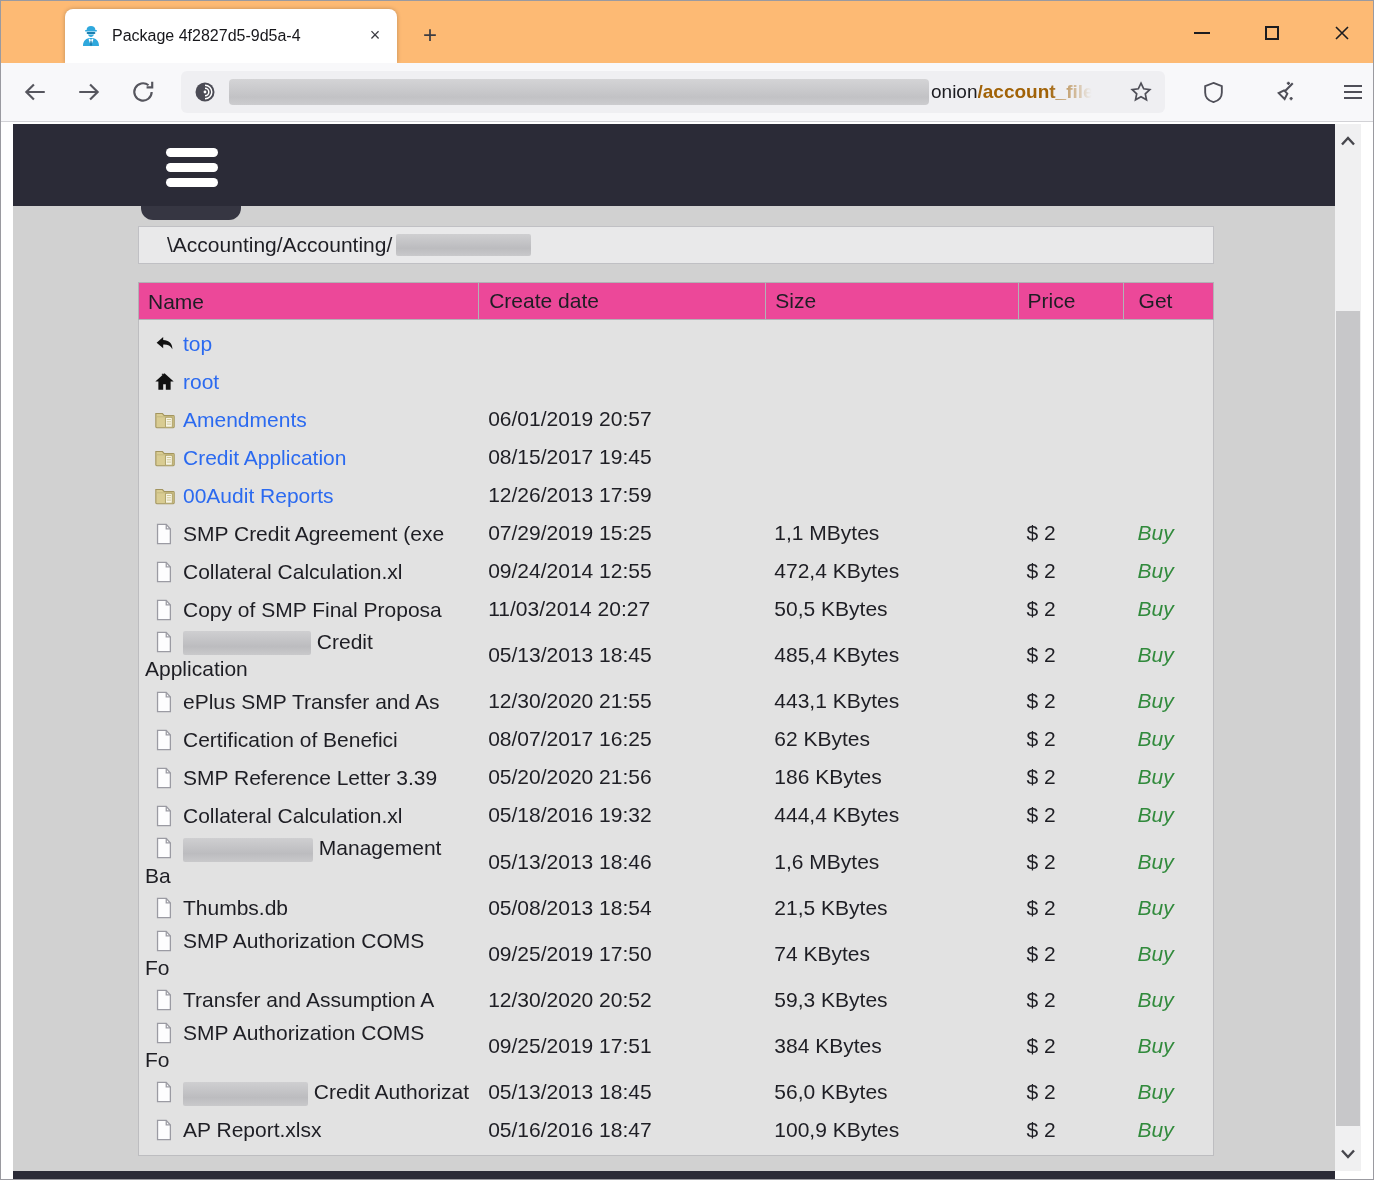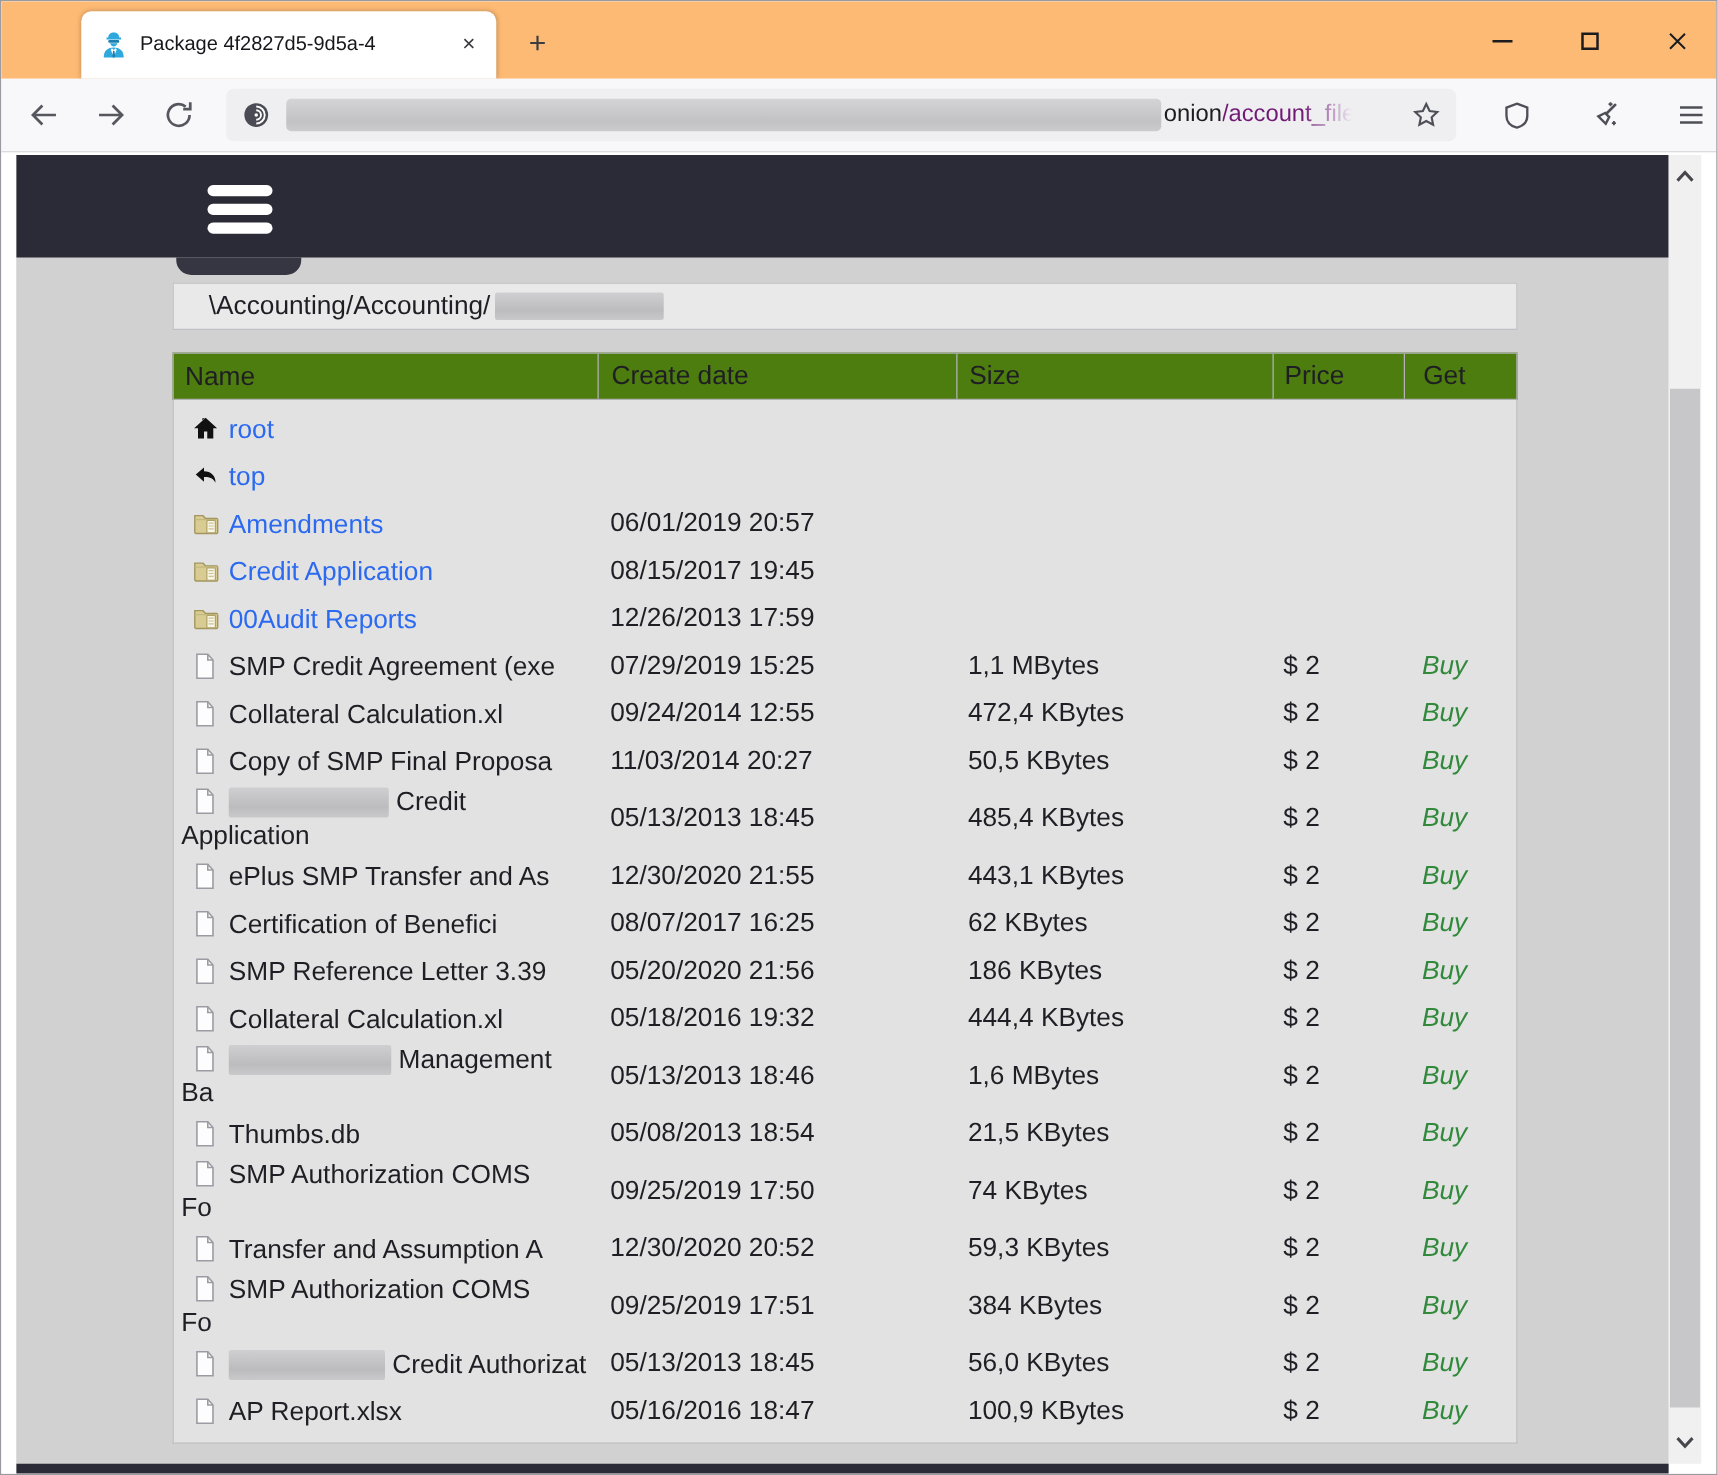--- a/index.html
+++ b/index.html
@@ -22,41 +22,41 @@
   
   .toolbar { position:absolute; left:0; top:62px; right:0; height:59px; background:#f8f8fa; border-bottom:1px solid #d2d2d6; display:flex; align-items:center; }
   .nav-btn { width:40px; height:40px; display:flex; align-items:center; justify-content:center; flex:0 0 40px; }
   .nav-btn:nth-child(1){ margin-left:14px; }
   .nav-btn + .nav-btn { margin-left:14px; }
   .urlbar { margin-left:18px; width:1011px; height:42px; background:#efeff2; border-radius:6px; display:flex; align-items:center; padding:0 12px; }
   .url-blur { height:26px; width:700px; margin-left:12px; border-radius:4px;
     background:linear-gradient(180deg,#d4d4d6,#c2c2c5 70%,#cccccf); filter:blur(.6px); }
   .url-tail { font-size:19px; white-space:nowrap; margin-left:2px; }
   .url-host { color:#1c1c21; }
-  .url-path { color:#701a75;
-    -webkit-mask-image:linear-gradient(90deg,#000 60%,transparent 98%); mask-image:linear-gradient(90deg,#000 60%,transparent 98%); display:inline-block; }
+  .url-path { color:#a16207;
+    -webkit-mask-image:linear-gradient(90deg,#000 60%,transparent 98%); mask-image:linear-gradient(90deg,#000 60%,transparent 98%); display:inline-block;font-weight:bold; }
   .url-star { margin-left:auto; }
   .tool-right { display:flex; align-items:center; margin-left:14px; gap:16px; }
 
   
   .viewport { position:absolute; left:0; top:121px; right:0; bottom:0; background:#fff; }
   .page { position:absolute; left:12px; top:2px; right:38px; bottom:0; background:#d1d1d1; overflow:hidden; }
   .site-header { position:absolute; left:0; top:0; right:0; height:82px; background:#2b2b37; }
   .hamburger { position:absolute; left:153px; top:24px; width:52px; display:flex; flex-direction:column; gap:6px; }
   .hamburger span { display:block; height:9px; background:#fff; border-radius:5px; }
   .menu-stub { position:absolute; left:128px; top:82px; width:100px; height:14px; background:#363642; border-radius:0 0 12px 12px; }
 
   .path-bar { position:absolute; left:125px; top:102px; width:1076px; height:38px; background:#e9e9ea; border:1px solid #c0c0c4; display:flex; align-items:center; padding-left:28px; font-size:21px; color:#1e1e24; }
   .redact { display:inline-block; height:22px; border-radius:2px; vertical-align:middle;
     background:linear-gradient(180deg,#cfcfd1,#bcbcbf 65%,#c9c9cb); filter:blur(.6px); }
   .path-redact { width:135px; margin-left:4px; }
 
   
   .file-table { position:absolute; left:125px; top:158px; width:1076px; font-size:21px; color:#1e1e24; }
-  .thead { display:flex; background:#4d7c0f; border:1px solid #b2b2b6; height:38px; align-items:center; }
+  .thead { display:flex; background:#ec4899; border:1px solid #b2b2b6; height:38px; align-items:center; }
   .thead .cell { height:100%; display:flex; align-items:center; }
   .thead .cell + .cell { border-left:1px solid #b2b2b6; }
   .tbody { background:#e2e2e2; border:1px solid #bdbdc0; border-top:none; padding-top:4px; padding-bottom:6px; }
   .trow { display:flex; align-items:center; min-height:38px; }
   .c0 { width:346px; padding-left:6px; padding-right:8px; line-height:27px; }
   .c1 { width:293px; padding-left:10px; }
   .c2 { width:238px; padding-left:9px; }
   .c3 { width:107px; padding-left:9px;margin-left:19px; }
   .c4 { width:92px;  padding-left:15px; }
   .thead .c0 { padding-left:9px; }
@@ -182,31 +182,31 @@
         <div class="thead">
             <div class="cell c0">Name</div>
             <div class="cell c1">Create date</div>
             <div class="cell c2">Size</div>
             <div class="cell c3">Price</div>
             <div class="cell c4">Get</div>
           </div>
         <div class="tbody">
             <div class="trow">
               <div class="c0"><span class="row-icon"><svg width="21" height="21" viewBox="0 0 24 24">
-                    <path d="M12 2.5 1.5 12H5v9.5h5.5V15h3v6.5H19V12h3.5zM9 4.8V3h2.2z" fill="#111"></path>
-                  </svg></span><span class="blue">root</span></div>
+                    <path d="M10.5 4.5 3 11l7.5 6.5v-4.2c5.2-.2 8.3 1.2 10.5 5.2.3-6.5-4.2-10.6-10.5-10.6z" fill="#111"></path>
+                  </svg></span><span class="blue">top</span></div>
               <div class="c1"></div>
               <div class="c2"></div>
               <div class="c3"></div>
               <div class="c4"></div>
             </div>
             <div class="trow">
               <div class="c0"><span class="row-icon"><svg width="21" height="21" viewBox="0 0 24 24">
-                    <path d="M10.5 4.5 3 11l7.5 6.5v-4.2c5.2-.2 8.3 1.2 10.5 5.2.3-6.5-4.2-10.6-10.5-10.6z" fill="#111"></path>
-                  </svg></span><span class="blue">top</span></div>
+                    <path d="M12 2.5 1.5 12H5v9.5h5.5V15h3v6.5H19V12h3.5zM9 4.8V3h2.2z" fill="#111"></path>
+                  </svg></span><span class="blue">root</span></div>
               <div class="c1"></div>
               <div class="c2"></div>
               <div class="c3"></div>
               <div class="c4"></div>
             </div>
             <div class="trow">
               <div class="c0"><span class="row-icon"><svg width="22" height="21" viewBox="0 0 24 22">
                     <path d="M2 4.5h7.2l2 2.3H21a1 1 0 0 1 1 1V19a1 1 0 0 1-1 1H3a1 1 0 0 1-1-1z" fill="#d9cc92" stroke="#a3955e" stroke-width="1.2"></path>
                     <path d="M2 8h20" stroke="#c4b87e" stroke-width="1"></path>
                     <rect x="12.5" y="8.5" width="7.5" height="11" rx="1" fill="#f7f5e6" stroke="#b0a36a" stroke-width="1.1"></rect>

